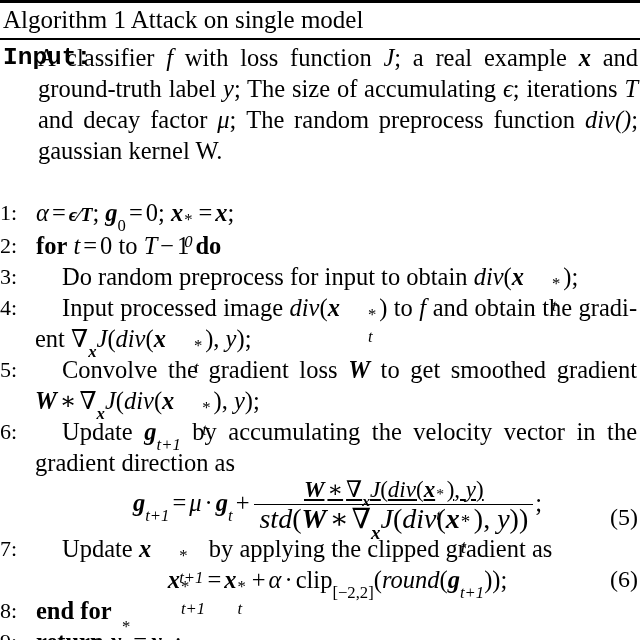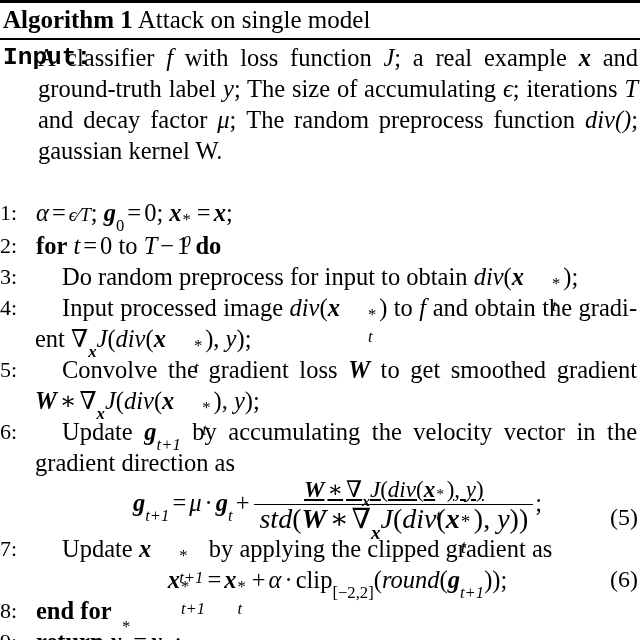--- a/index.html
+++ b/index.html
@@ -34,21 +34,21 @@
     margin-top: 1px;
   }
 
   
   .algo-title {
     font-size: 25px;
     line-height: 32px;
     padding: 1px 0 1px 3px;
     white-space: nowrap;
   }
-  .algo-title .kw { font-weight: bold; }
+  .algo-title .kw { font-weight: normal; }
 
   
   .algo-body {
     padding-top: 2px;
     font-size: 24.5px;
     line-height: 31px;
   }
 
   .algo-line {
     position: relative;
@@ -135,21 +135,21 @@
   .updown .d {
     position: absolute;
     left: 1px; top: 0.30em;
     font-size: 0.68em;
     font-style: italic;
     white-space: nowrap;
   }
   .updown-pad { display: inline-block; }
 
   
-  .sfrac { font-size: 0.80em; }
+  .sfrac { font-size: 0.80em; font-weight: bold; }
   .sfrac .slash { font-style: normal; padding: 0 0px; }
 
   
   .frac {
     display: inline-block;
     vertical-align: middle;
     text-align: center;
     margin: 0 2px;
     position: relative;
     top: -1px;

